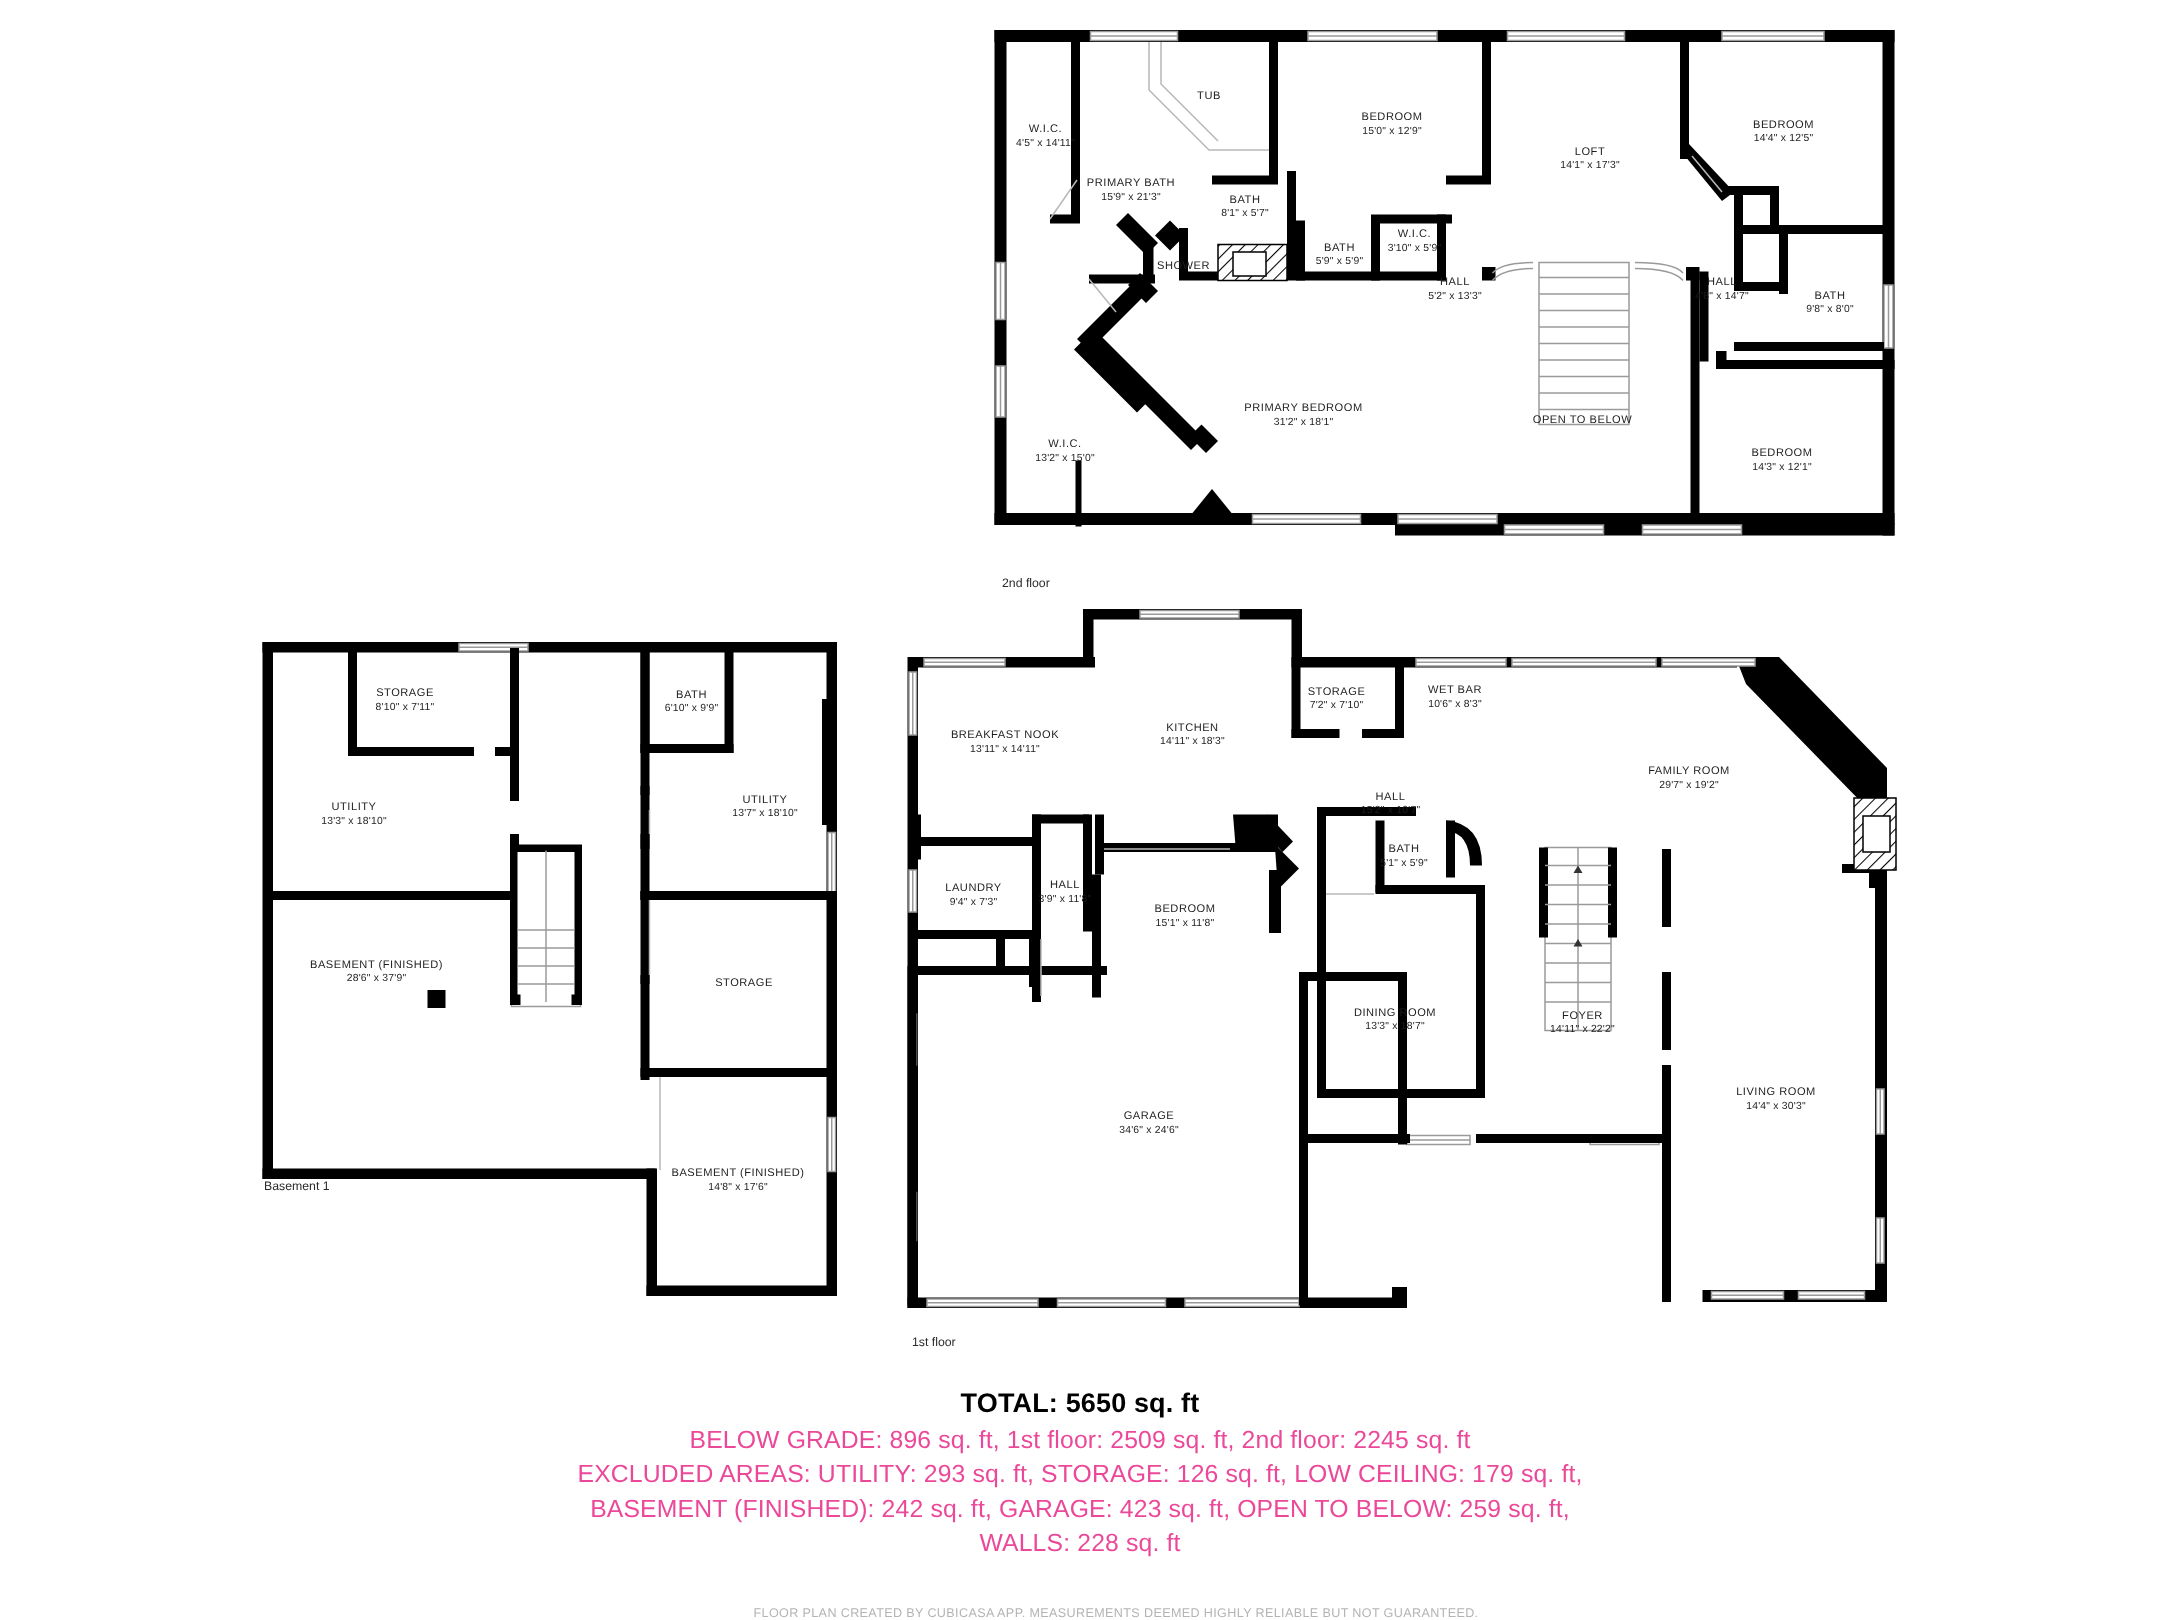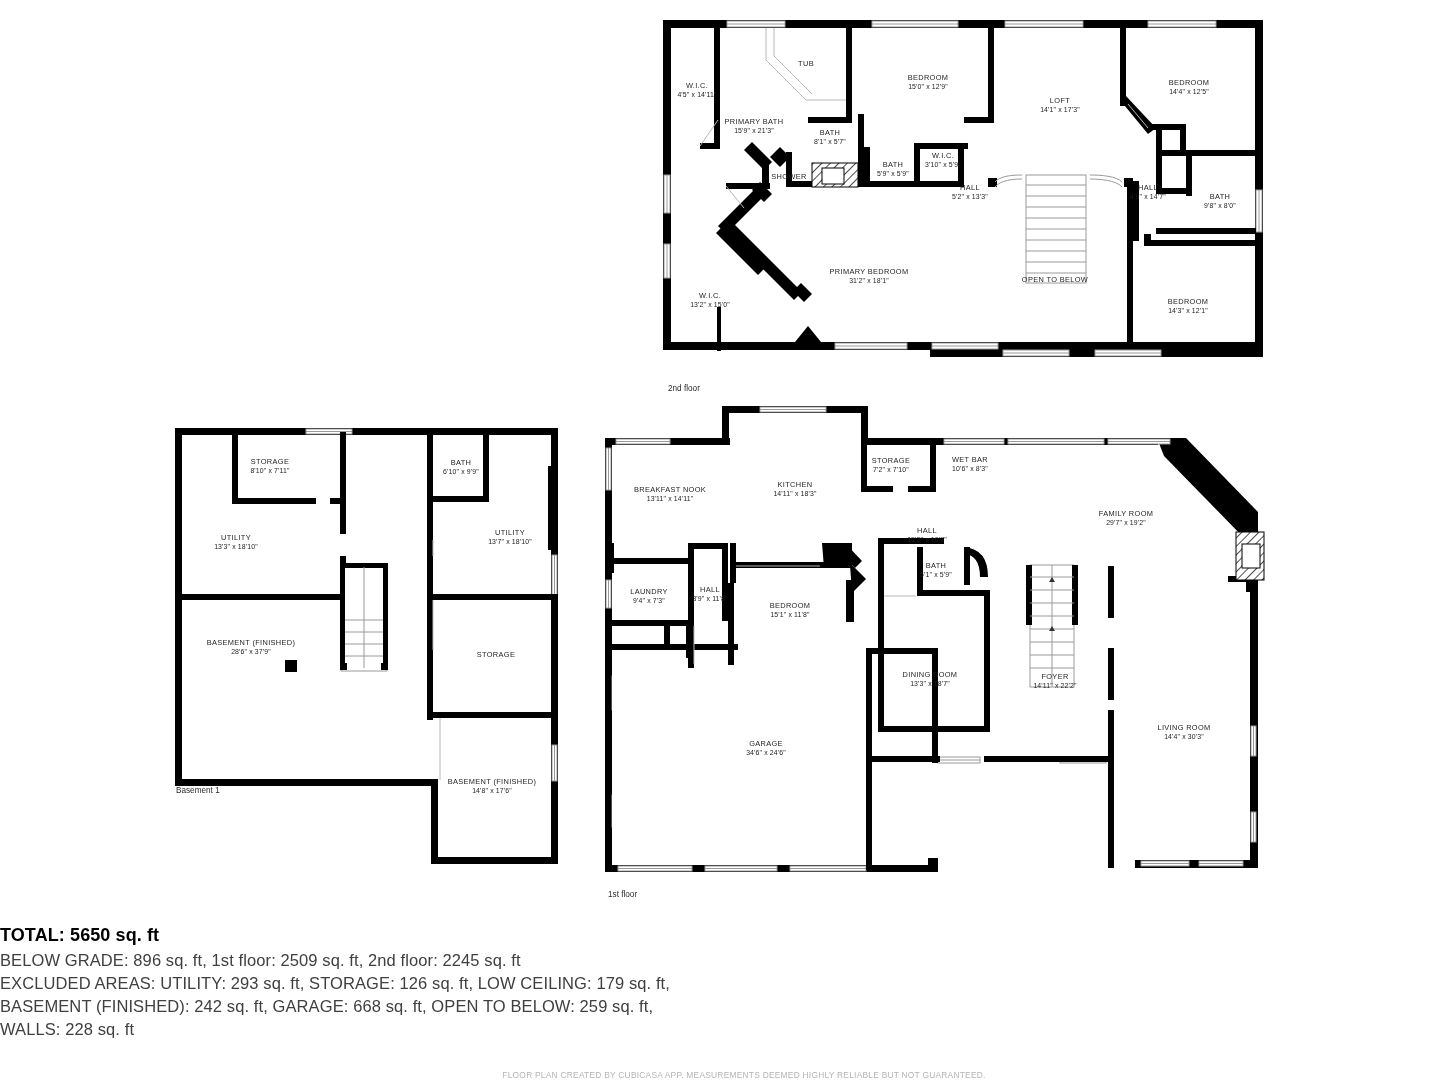--- a/index.html
+++ b/index.html
@@ -10,23 +10,23 @@
   .wall{fill:#000000;}
   .win{fill:#ffffff;stroke:#9a9a9a;stroke-width:1;}
   .winline{stroke:#9a9a9a;stroke-width:1;fill:none;}
   .door{fill:none;stroke:#b8b8b8;stroke-width:1;}
   .stairline{stroke:#9a9a9a;stroke-width:1;fill:none;}
   .stairbox{fill:#ffffff;stroke:#9a9a9a;stroke-width:1;}
   .hatch{fill:url(#hatchPat);stroke:#000;stroke-width:1;}
   .rlabel{font-family:"Liberation Sans",sans-serif;font-size:7.4px;fill:#1d1d1d;text-anchor:middle;letter-spacing:.35px;}
   .rdim{font-family:"Liberation Sans",sans-serif;font-size:6.9px;fill:#1d1d1d;text-anchor:middle;letter-spacing:.15px;}
   .floorcap{font-family:"Liberation Sans",sans-serif;font-size:8.2px;fill:#2a2a2a;text-anchor:start;}
-  #summary{position:absolute;left:0;right:0;top:925px;text-align:left;}
+  #summary{position:absolute;left:0;right:0;top:925px;text-align:center;}
   #summary .total{font-size:18px;font-weight:bold;letter-spacing:.1px;margin:0 0 3px 0;color:#000;}
-  #summary .line{font-size:16.5px;line-height:23px;color:#404040;letter-spacing:.1px;}
+  #summary .line{font-size:16.5px;line-height:23px;color:#ec4899;letter-spacing:.1px;}
   #disclaimer{position:absolute;left:0;right:0;top:1070px;text-align:center;font-size:8.4px;color:#b4b4b4;letter-spacing:.25px;padding-left:48px;}
 </style>
 </head>
 <body>
 
 <div id="stage">
 
   <svg class="plan" viewBox="0 0 1440 1080">
     <defs>
       <pattern id="hatchPat" width="6" height="6" patternUnits="userSpaceOnUse" patternTransform="rotate(45)">
@@ -554,19 +554,19 @@
           <text class="rdim" x="766" y="755">34'6" x 24'6"</text>
         </g>
       </g>
 
   </svg>
 
   <div id="summary">
     <div class="total">TOTAL: 5650 sq. ft</div>
     <div class="line">BELOW GRADE: 896 sq. ft, 1st floor: 2509 sq. ft, 2nd floor: 2245 sq. ft</div>
     <div class="line">EXCLUDED AREAS: UTILITY: 293 sq. ft, STORAGE: 126 sq. ft, LOW CEILING: 179 sq. ft,</div>
-    <div class="line">BASEMENT (FINISHED): 242 sq. ft, GARAGE: 668 sq. ft, OPEN TO BELOW: 259 sq. ft,</div>
+    <div class="line">BASEMENT (FINISHED): 242 sq. ft, GARAGE: 423 sq. ft, OPEN TO BELOW: 259 sq. ft,</div>
     <div class="line">WALLS: 228 sq. ft</div>
   </div>
 
   <div id="disclaimer">FLOOR PLAN CREATED BY CUBICASA APP. MEASUREMENTS DEEMED HIGHLY RELIABLE BUT NOT GUARANTEED.</div>
 
 </div>
 
 </body></html>

